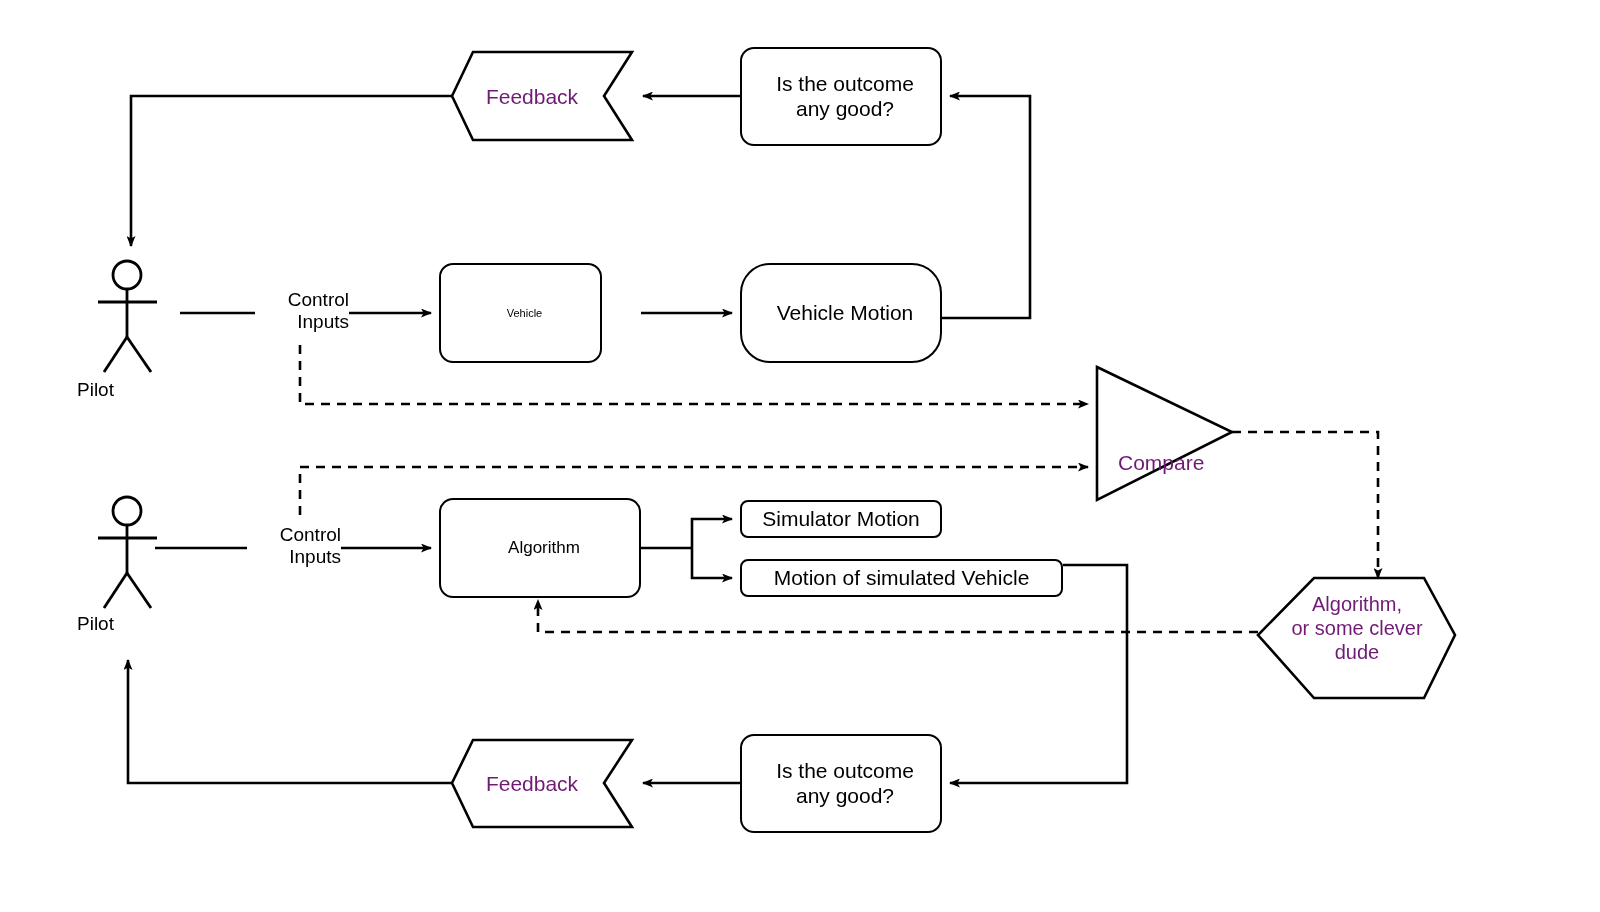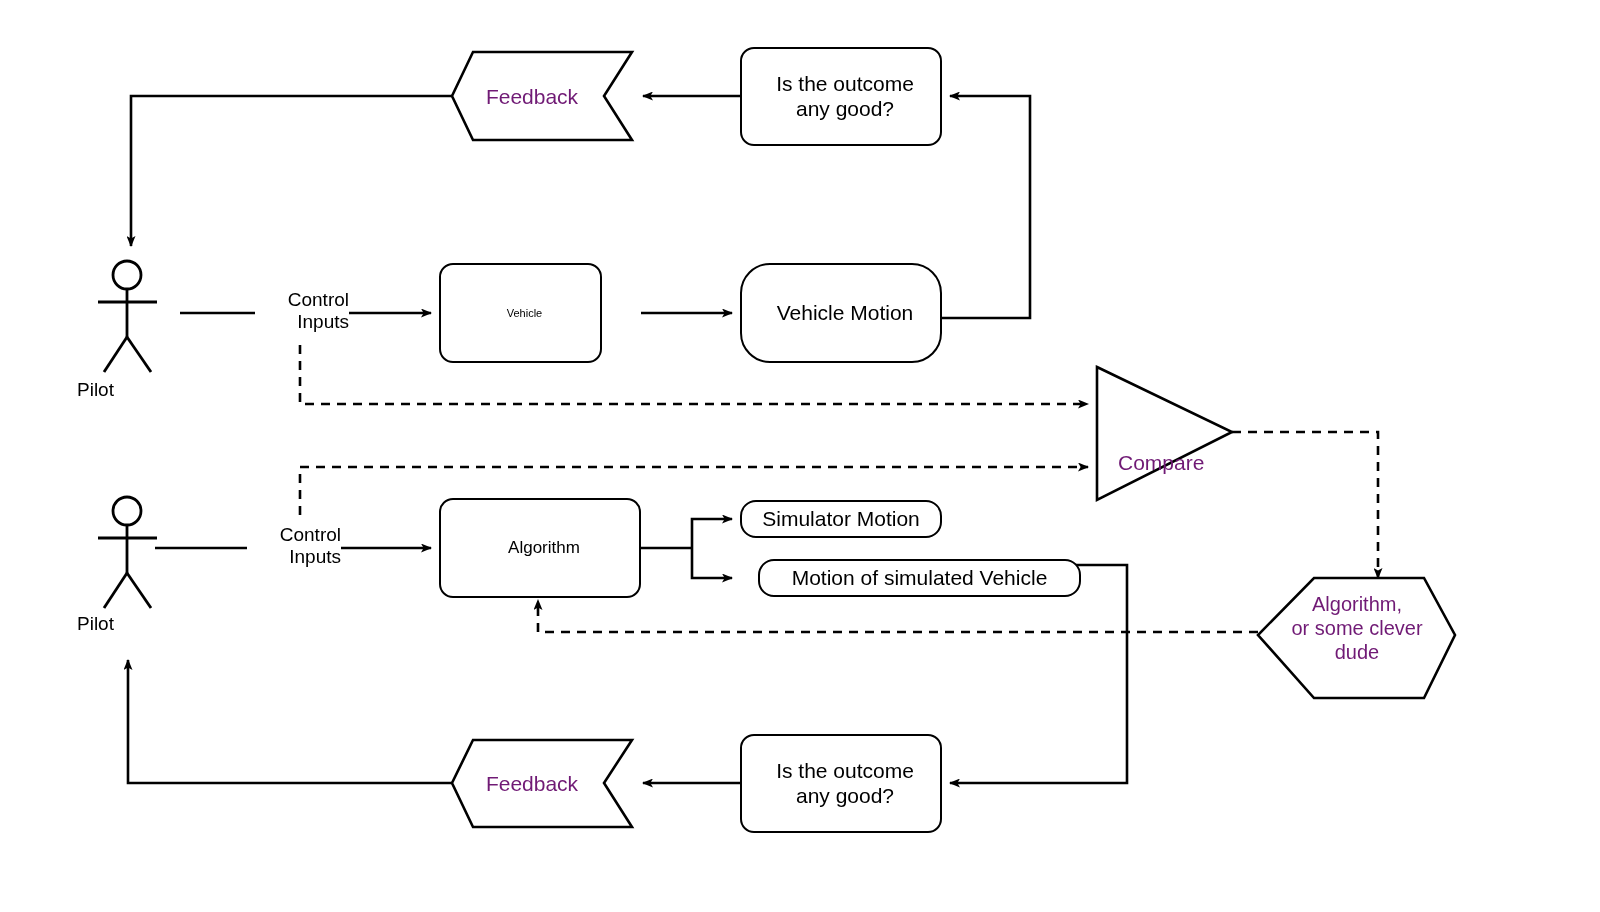--- a/index.html
+++ b/index.html
@@ -36,21 +36,21 @@
     white-space: pre-line;
   }
   .rbox {
     border: 2px solid #000000;
     border-radius: 14px;
     background: #ffffff;
     padding-left: 8px;
   }
   .rbox-sm {
     border: 2px solid #000000;
-    border-radius: 16px;
+    border-radius: 8px;
     background: #ffffff;
   }
   .edge-label {
     position: absolute;
     color: #000000;
     text-align: right;
     line-height: 1.16;
     white-space: pre-line;
     background: #ffffff;
   }
@@ -152,21 +152,21 @@
 Inputs</div>
 
   <div class="actor-label" style="left:77px; top:379px; width:100px;">Pilot</div>
 
   <div class="shape-label" style="left:1118px; top:421px; width:130px; font-size:21px; text-align:left;margin-top:29px;">Compare</div>
 
   <div class="node rbox" style="left:439px; top:498px; width:202px; height:100px; font-size:17px;">Algorithm</div>
 
   <div class="node rbox-sm" style="left:740px; top:500px; width:202px; height:38px; font-size:21px;">Simulator Motion</div>
 
-  <div class="node rbox-sm" style="left:740px; top:559px; width:323px; height:38px; font-size:21px;margin-left:18px;">Motion of simulated Vehicle</div>
+  <div class="node rbox-sm" style="left:740px; top:559px; width:323px; height:38px; font-size:21px;">Motion of simulated Vehicle</div>
 
   <div class="edge-label" style="left:247px; top:524px; width:94px; font-size:19px;">Control
 Inputs</div>
 
   <div class="actor-label" style="left:77px; top:613px; width:100px;">Pilot</div>
 
   <div class="shape-label" style="left:1262px; top:592px; width:190px; font-size:20px;text-align:center;">Algorithm,
 or some clever
 dude</div>
 

